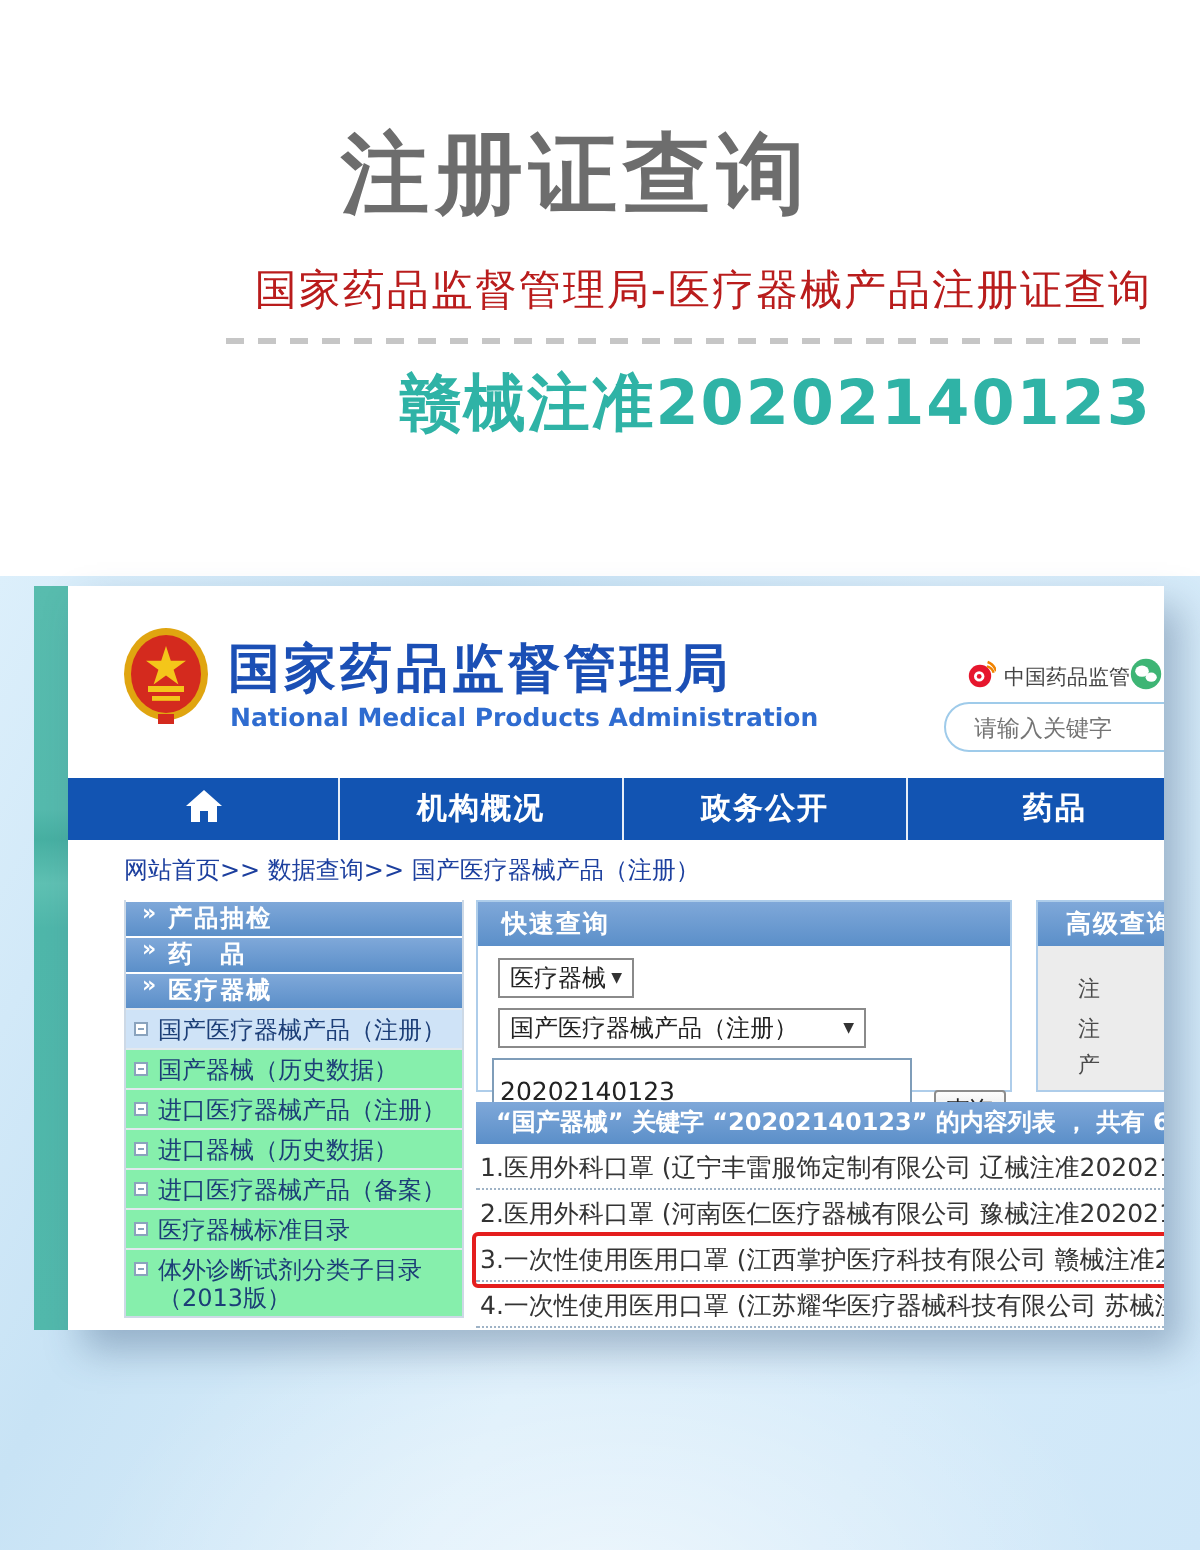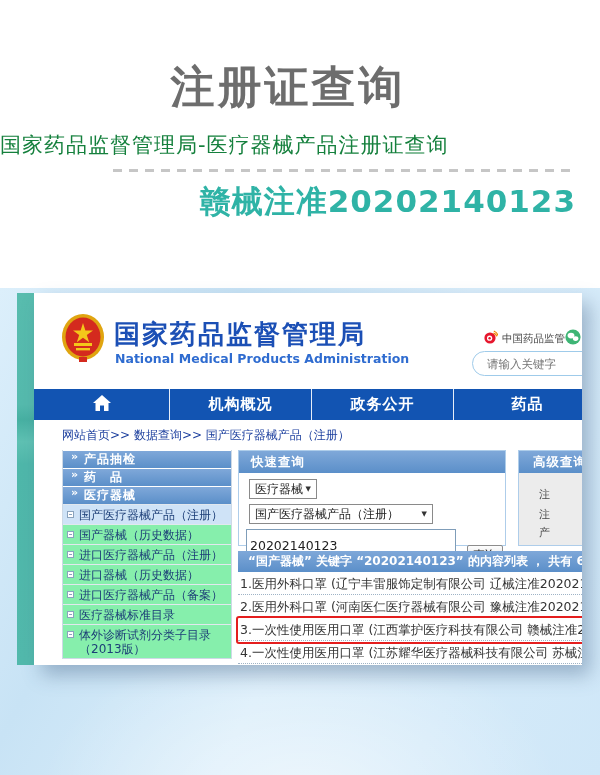--- a/index.html
+++ b/index.html
@@ -3,22 +3,22 @@
 <meta charset="utf-8">
 <style>
   * { margin:0; padding:0; box-sizing:border-box; }
   html,body { width:600px; }
   body { font-family:"DejaVu Sans", sans-serif; background:#fff; }
   .page { position:relative; width:600px; height:775px; overflow:hidden; background:#fff; }
 
   
   .hero-title { position:absolute; top:58px; left:0; right:24px; text-align:center;
     font-size:44px; font-weight:900; color:#6d6d6d; letter-spacing:3px; }
-  .hero-sub { position:absolute; top:131px; left:0; right:24px; text-align:left;
-    font-size:21px; color:#15803d; letter-spacing:1px; }
+  .hero-sub { position:absolute; top:131px; left:0; right:24px; text-align:right;
+    font-size:21px; color:#b91c1c; letter-spacing:1px; }
   .hero-divider { position:absolute; top:169px; left:113px; width:464px; height:3px;
     background:repeating-linear-gradient(90deg,#c6c6c6 0 9px,transparent 9px 16px); }
   .hero-cert { position:absolute; top:181px; left:0; right:24px; text-align:right;
     font-size:31px; font-weight:800; color:#2fb3a6; letter-spacing:1px;margin-left:40px; }
 
   
   .backdrop { position:absolute; top:288px; left:0; width:600px; height:487px;
     background:
       radial-gradient(ellipse 70% 55% at 50% 105%, rgba(255,255,255,.55), rgba(255,255,255,0) 62%),
       linear-gradient(118deg,#dcEFfb 0%,#c8e3f5 28%,#d9edfa 55%,#cfe7f8 100%); }

